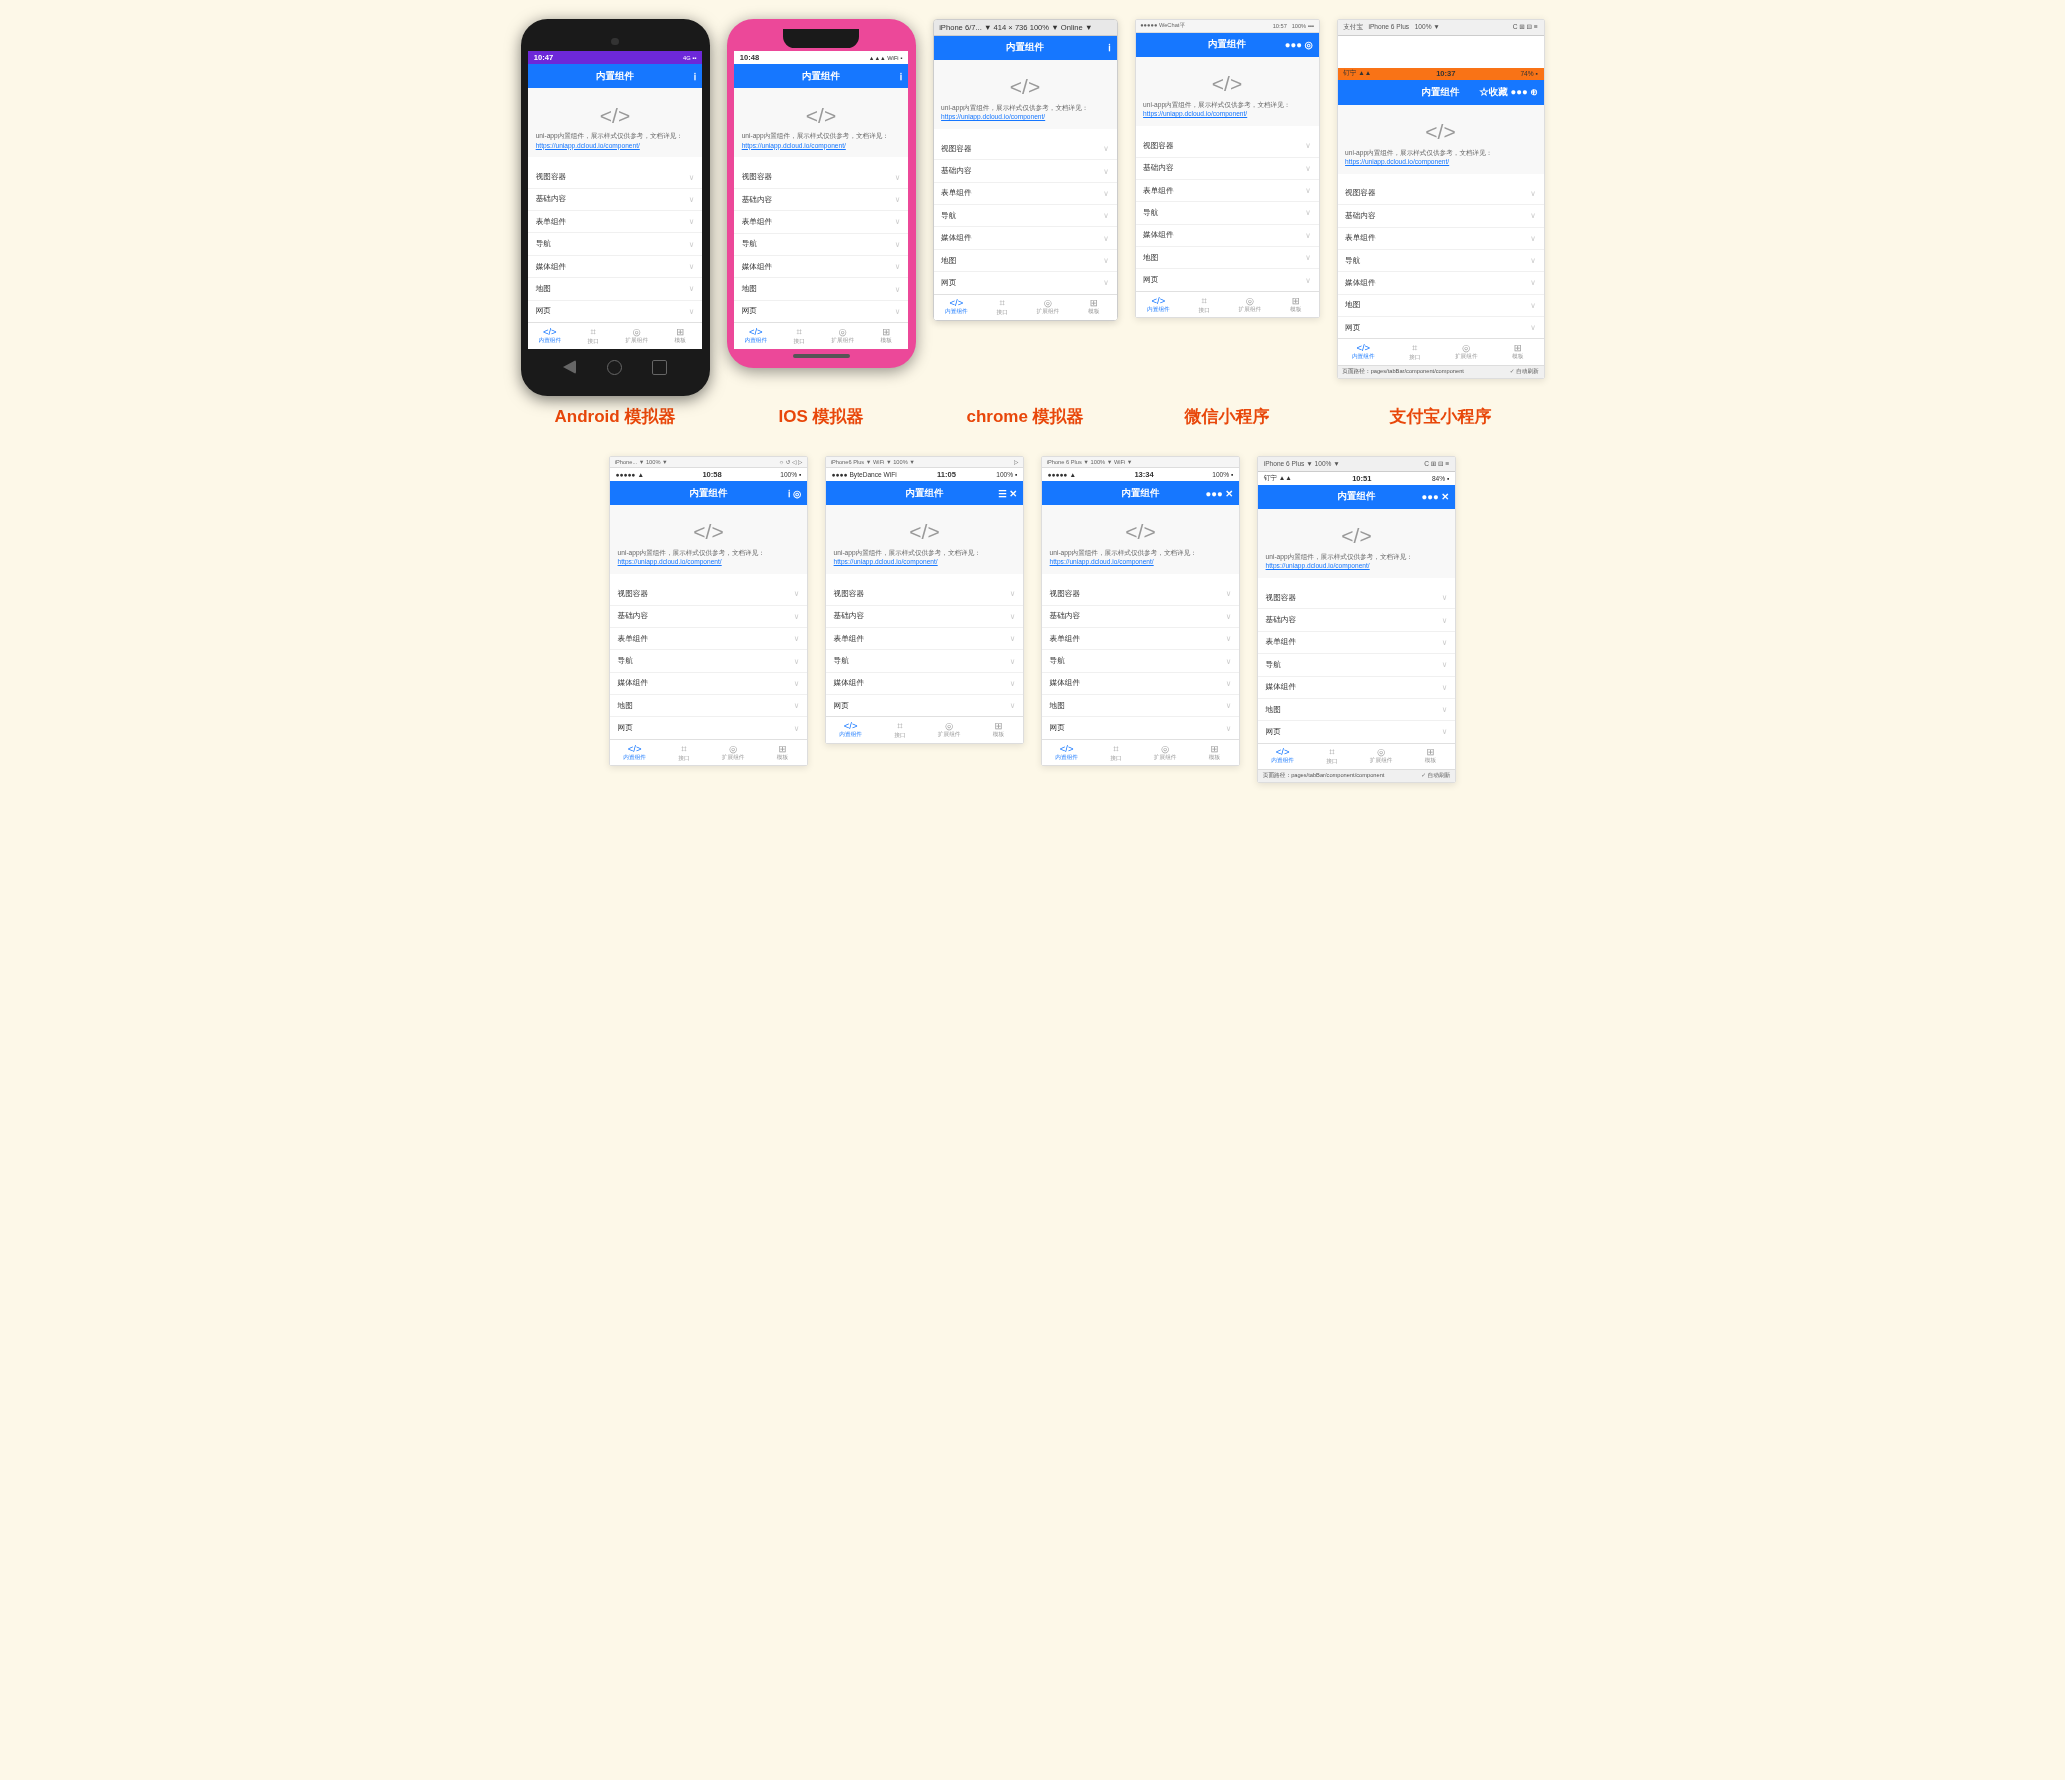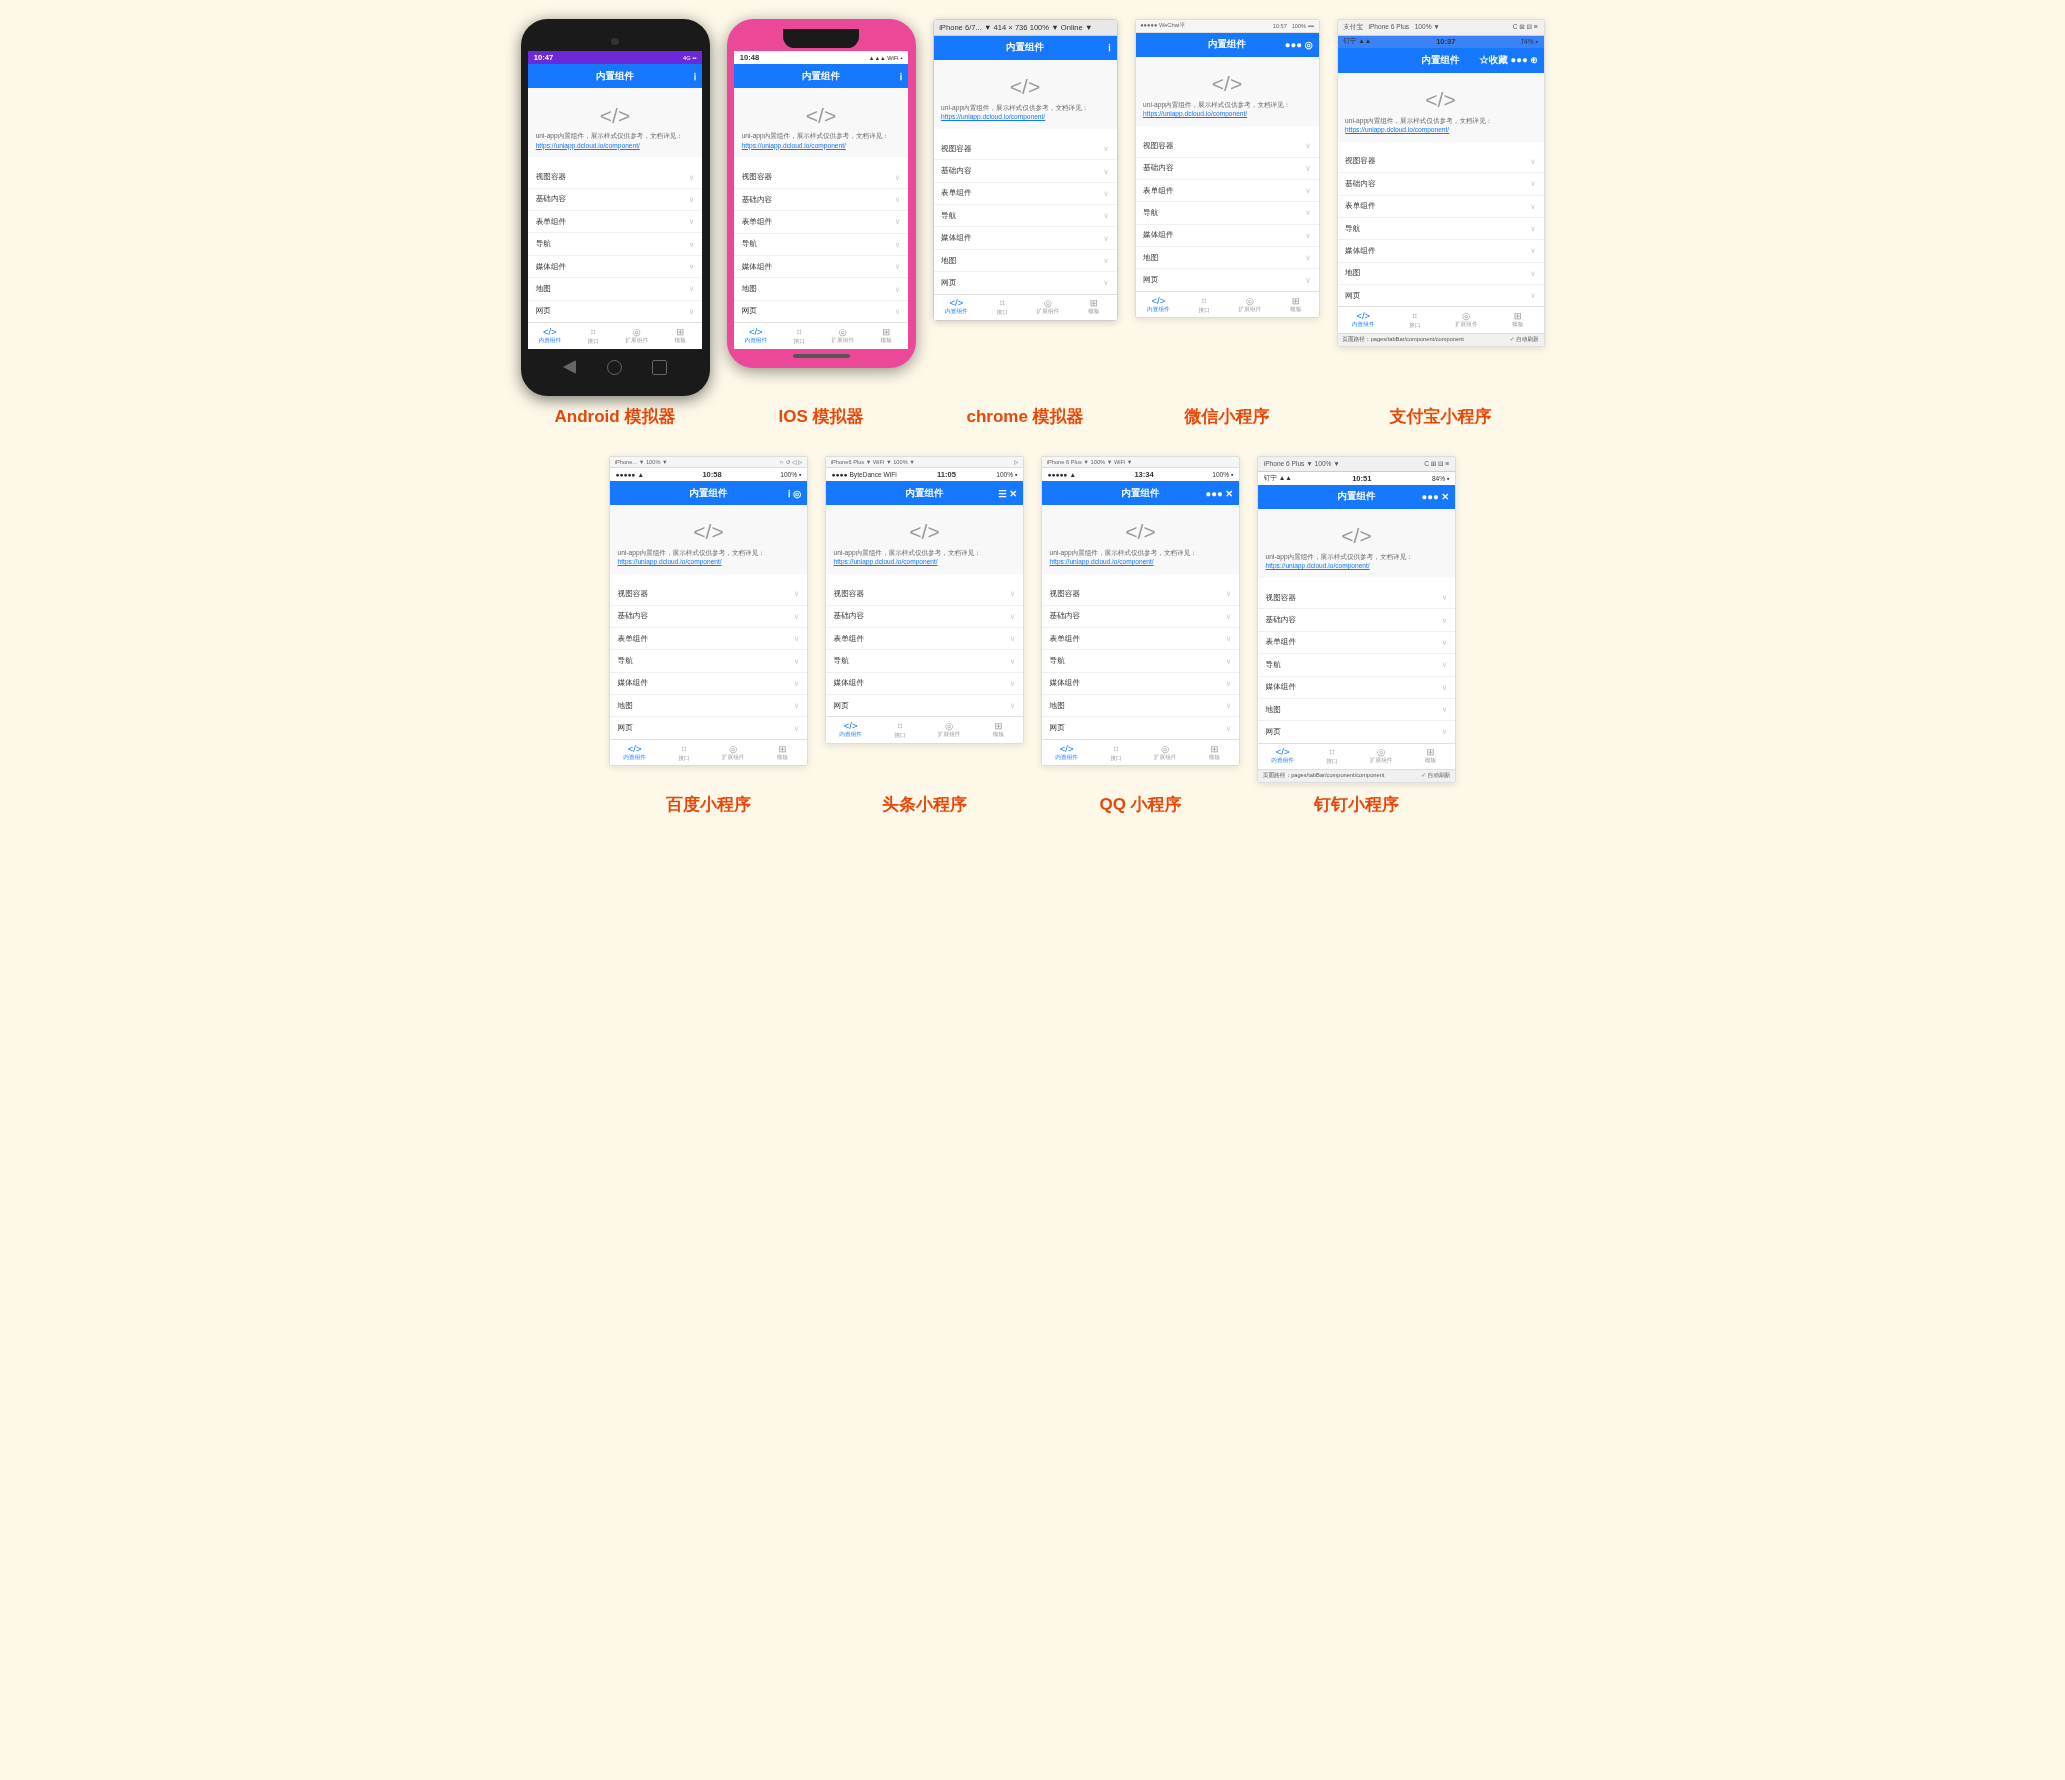--- a/index.html
+++ b/index.html
@@ -556,21 +556,21 @@
       </div>
     </div>
 
     <div class="sim-wrapper">
       <div class="alipay-frame">
         <div class="alipay-toolbar">
           <span>支付宝 &nbsp; iPhone 6 Plus &nbsp; 100% ▼</span>
           <span>C ⊞ ⊟ ≡</span>
         </div>
         <div class="phone-screen">
-          <div class="status-bar" style="background:#3b82f6;">
+          <div class="status-bar" style="background:#f97316;margin-top:32px;">
             <span>钉宁 ▲▲</span>
             <span class="time">10:37</span>
             <span>74% ▪</span>
           </div>
           <div class="nav-bar">
             <span>内置组件</span>
             <span class="nav-icon-right">☆收藏 ●●● ⊕</span>
           </div>
           <div class="content-area">
             <div class="code-icon">&lt;/&gt;</div>
@@ -881,21 +881,15 @@
           <div class="footer-path-bar">
             <span>页面路径：pages/tabBar/component/component</span>
             <span>✓ 自动刷新</span>
           </div>
         </div>
       </div>
     </div>
 
   </div>
 
-  <div class="row-labels">
-    <div class="label-item label-baidu">百度小程序</div>
-    <div class="label-item label-toutiao">头条小程序</div>
-    <div class="label-item label-qq">QQ 小程序</div>
-    <div class="label-item label-dingtalk">钉钉小程序</div>
-  </div>
 
 </div>
 
 
 </body></html>

